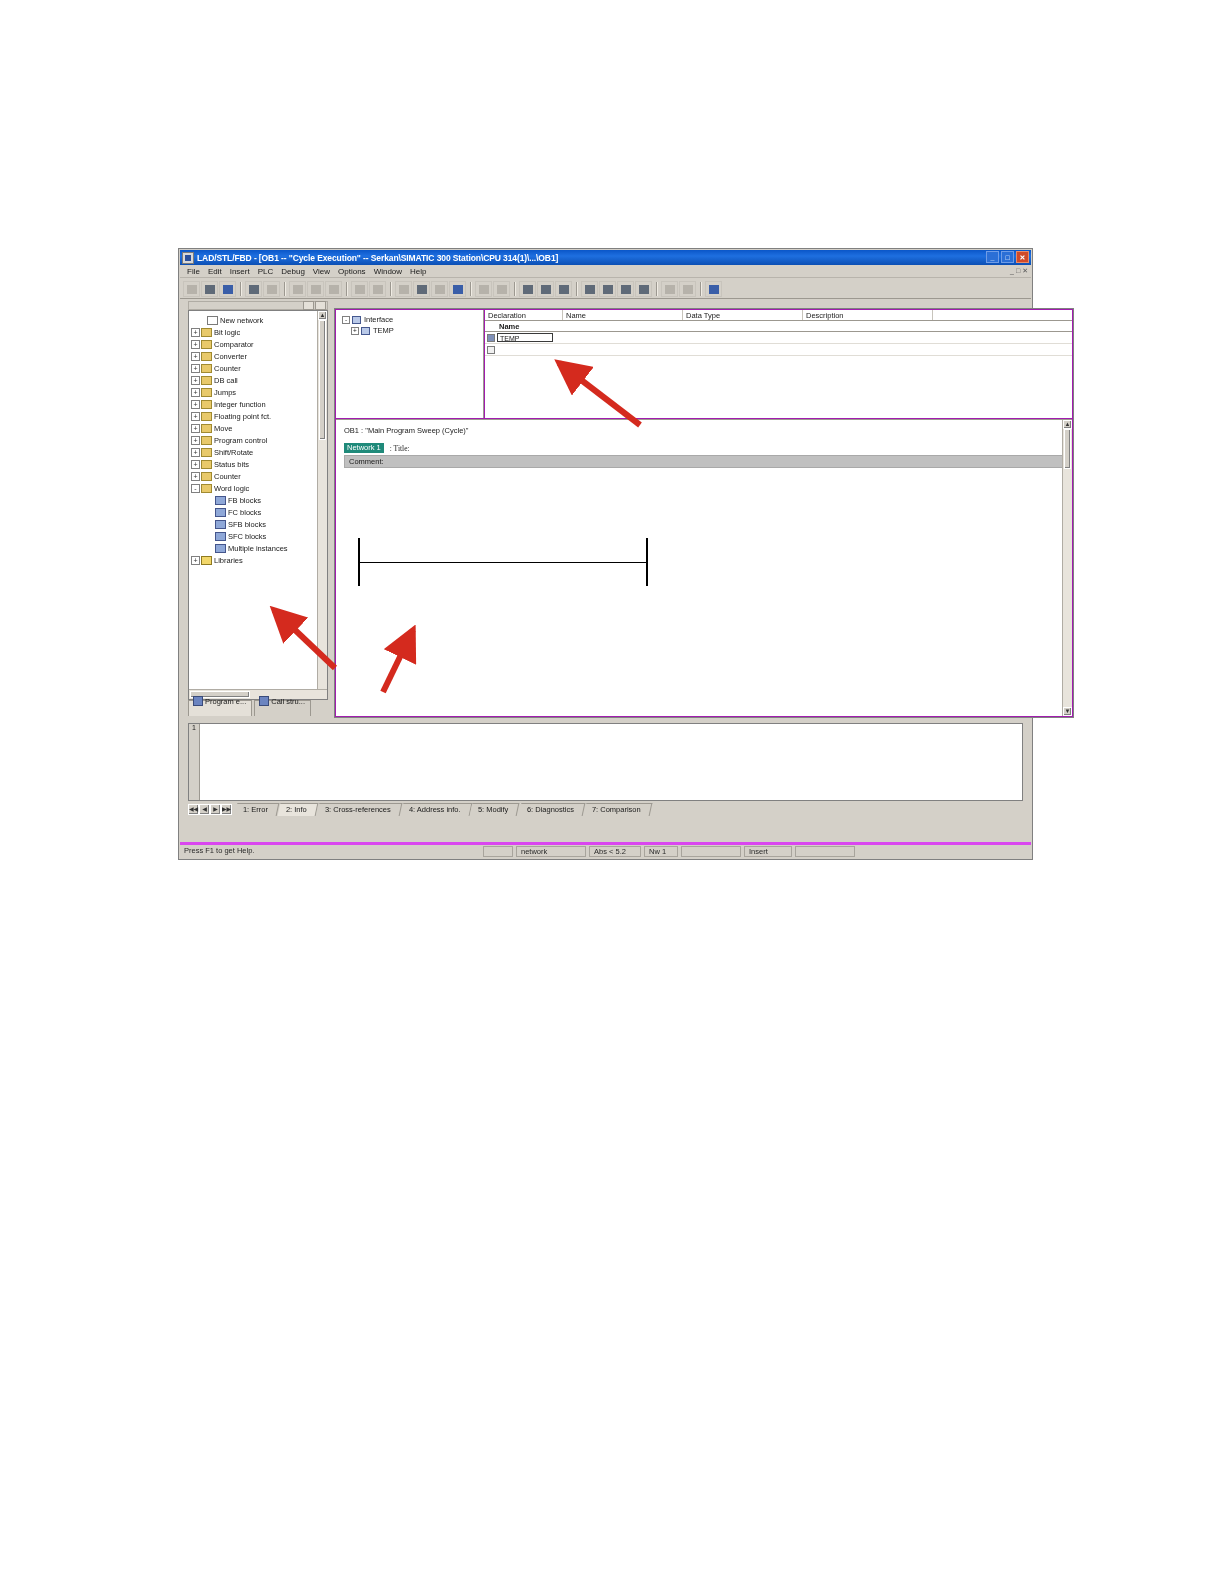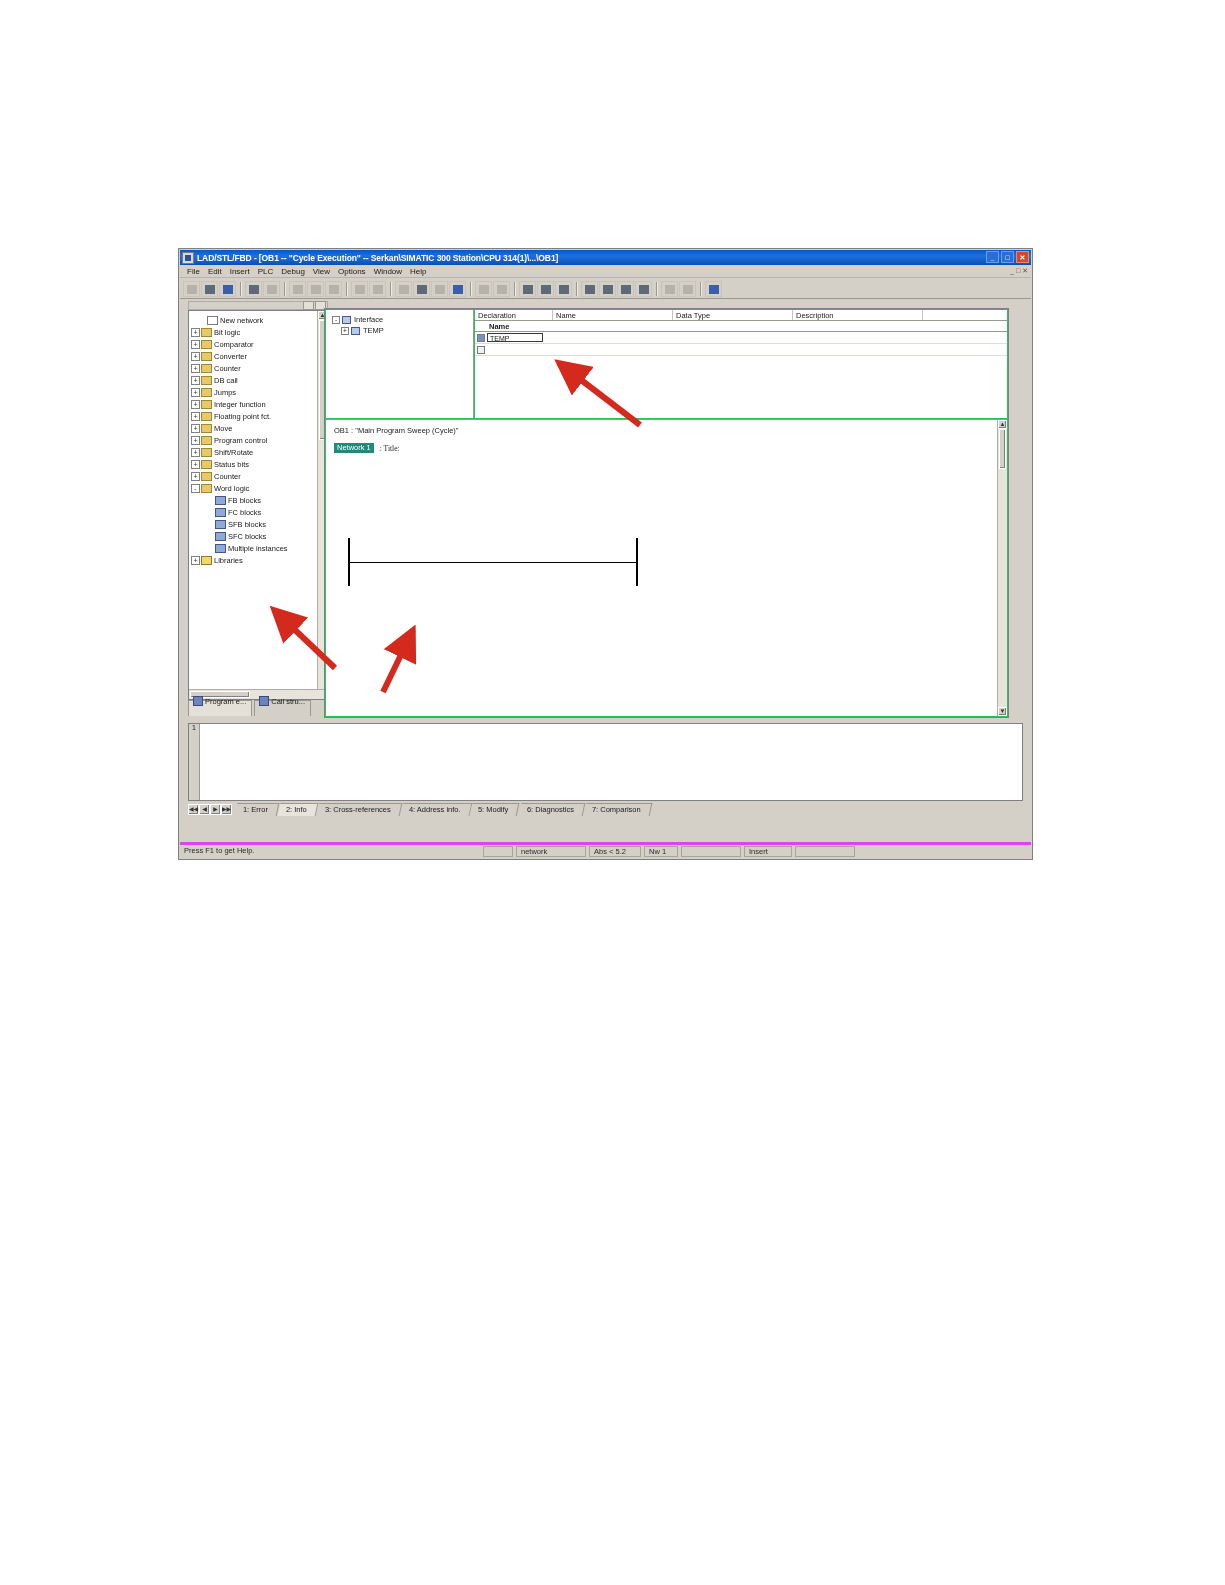--- a/index.html
+++ b/index.html
@@ -259,23 +259,23 @@
   .tree-tab .tab-ico {
     width: 8px; height: 8px;
     background: #6b84c0;
     border: 1px solid #3a4b7a;
     margin-right: 2px;
   }
   .tree-tab.active { background: #e4e0d8; }
   
   .editor {
     position: absolute;
-    left: 144px; top: 8px;
-    width: 685px; height: 410px;
-    background: #22c55e;
+    left: 154px; top: 8px;
+    width: 740px; height: 410px;
+    background: #a21caf;
     border: 1px solid #808080;
     box-sizing: border-box;
   }
   
   .decl-left {
     position: absolute;
     left: 1px; top: 1px;
     width: 148px; height: 108px;
     background: #ffffff;
     border-right: 1px solid #9c9890;
@@ -827,20 +827,21 @@
             <span class="cell" style="border:none"></span>
           </div>
         </div>
 
         <div class="code-area">
           <div class="code-title">OB1 :  "Main Program Sweep (Cycle)"</div>
           <div class="network-line">
             <span class="network-label">Network 1</span>
             <span class="network-title">: Title:</span>
           </div>
+          <div class="gray-band">Comment:</div>
           <div class="rung">
             <span class="vbar"></span>
             <span class="hline"></span>
             <span class="vbar right"></span>
           </div>
           <div class="code-scroll-v">
             <div class="sb-arrow">▲</div>
             <div class="sb-thumb" style="height:40px;width:7px;margin:0 auto;"></div>
             <div class="sb-arrow" style="position:absolute;bottom:0;left:0;">▼</div>
           </div>

